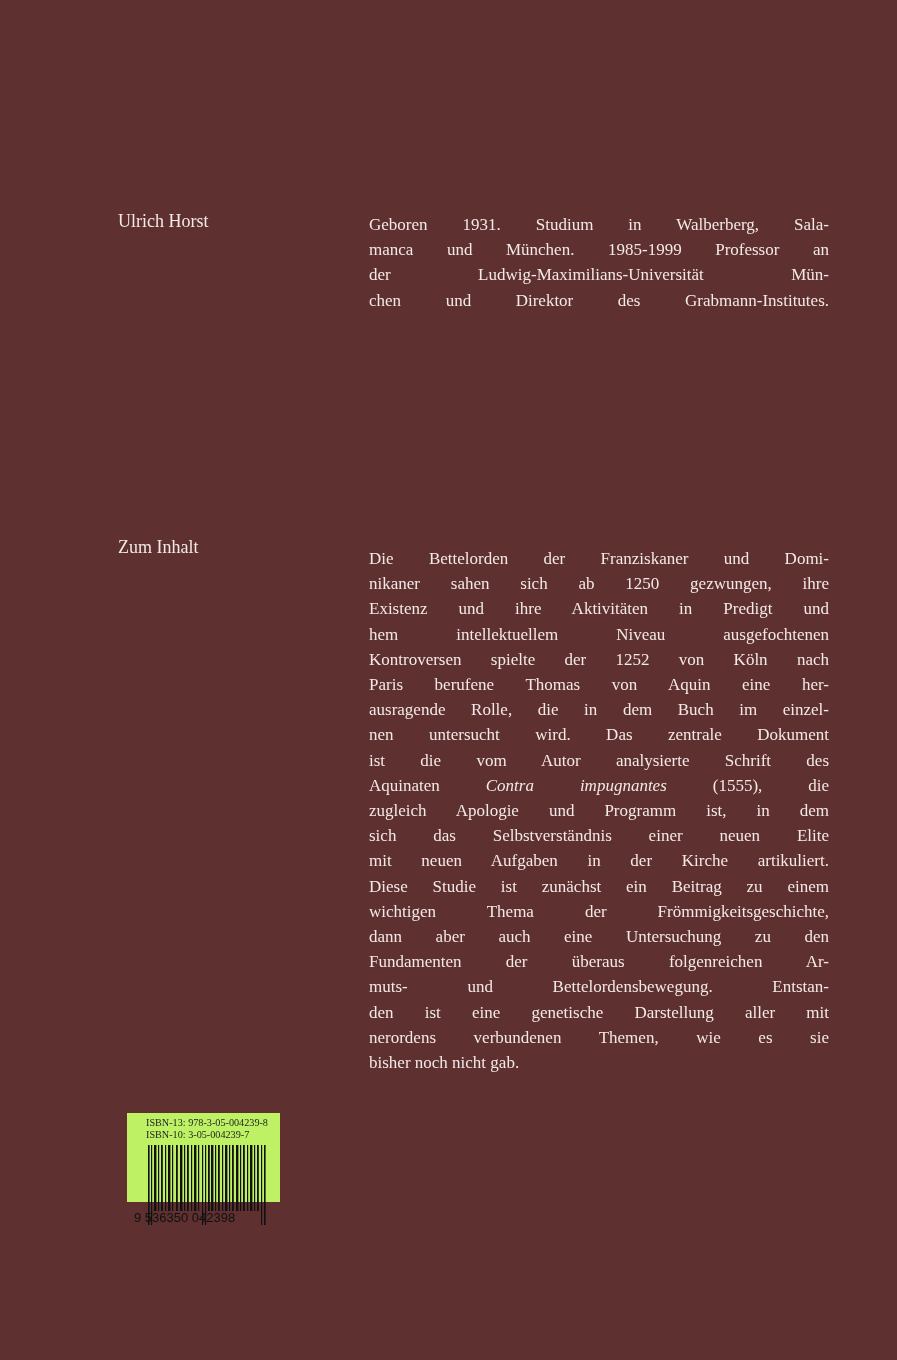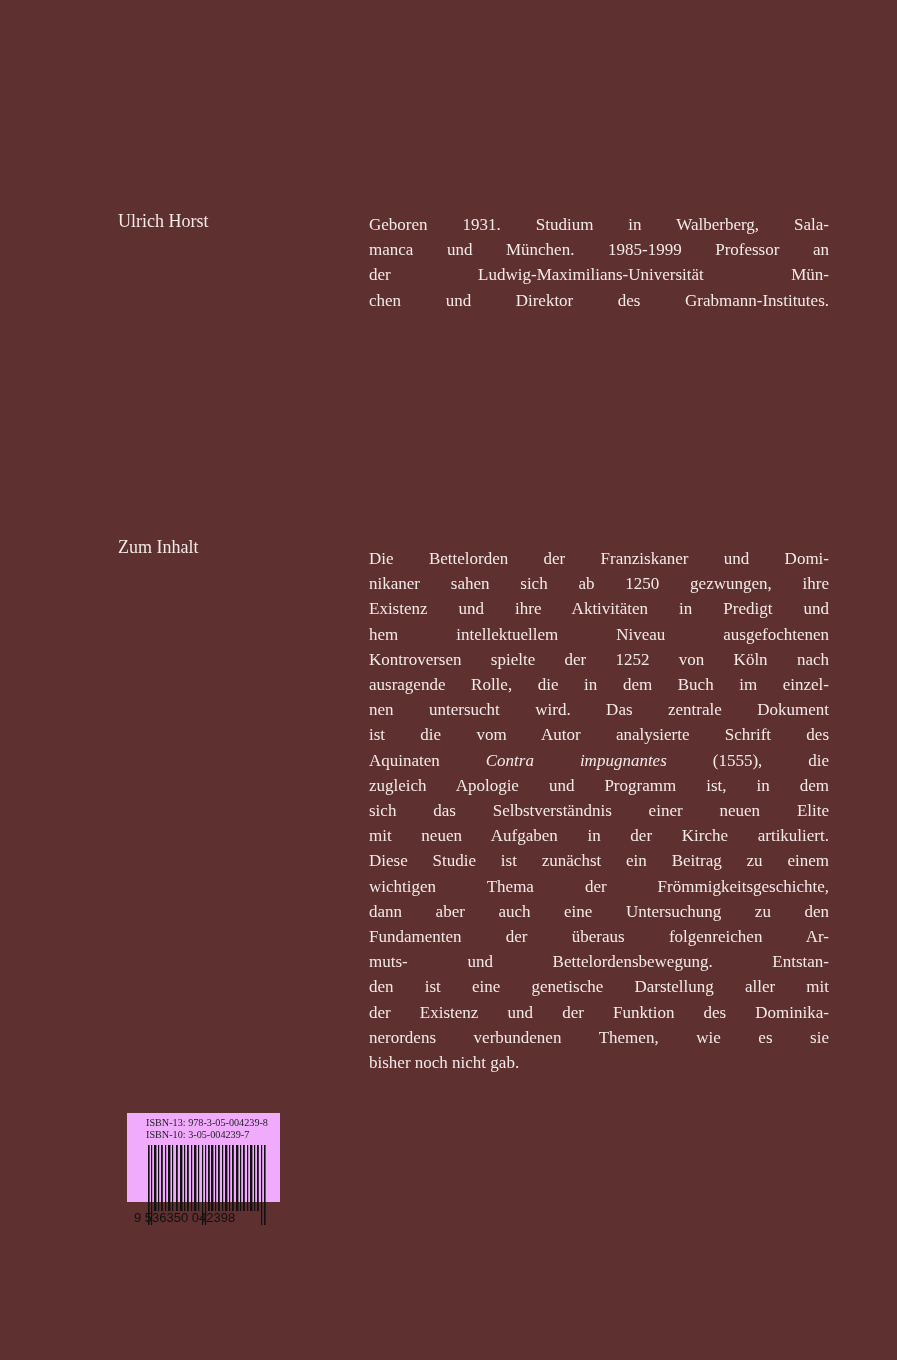--- a/index.html
+++ b/index.html
@@ -29,21 +29,21 @@
   .block i { }
   #author-label { top: 209px; }
   #bio { top: 212px; }
   #content-label { top: 535px; }
   #content { top: 546px; }
 
   .isbn-box {
     position: absolute;
     left: 127px; top: 1113px;
     width: 153px; height: 89px;
-    background: #f0abfc;
+    background: #bef264;
     color: #222;
     box-sizing: border-box;
   }
   .isbn-text {
     position: absolute; left: 19px;
     font-size: 10.2px; line-height: 12px;
     white-space: nowrap;
     font-family: "Liberation Serif", serif;
   }
   .isbn13 { top: 4px; }
@@ -72,34 +72,34 @@
   <span class="line justify">chen und Direktor des Grabmann-Institutes.</span>
 </div>
 
 <div class="label" id="content-label">Zum Inhalt</div>
 <div class="block" id="content">
   <span class="line justify">Die Bettelorden der Franziskaner und Domi-</span>
   <span class="line justify">nikaner sahen sich ab 1250 gezwungen, ihre</span>
   <span class="line justify">Existenz und ihre Aktivitäten in Predigt und</span>
   <span class="line justify">hem intellektuellem Niveau ausgefochtenen</span>
   <span class="line justify">Kontroversen spielte der 1252 von Köln nach</span>
+  <span class="line justify">Paris berufene Thomas von Aquin eine her-</span>
   <span class="line justify">ausragende Rolle, die in dem Buch im einzel-</span>
   <span class="line justify">nen untersucht wird. Das zentrale Dokument</span>
   <span class="line justify">ist die vom Autor analysierte Schrift des</span>
   <span class="line justify"><span>Aquinaten </span><i>Contra impugnantes</i><span> (1555), die</span></span>
   <span class="line justify">zugleich Apologie und Programm ist, in dem</span>
   <span class="line justify">sich das Selbstverständnis einer neuen Elite</span>
   <span class="line justify">mit neuen Aufgaben in der Kirche artikuliert.</span>
   <span class="line justify">Diese Studie ist zunächst ein Beitrag zu einem</span>
   <span class="line justify">wichtigen Thema der Frömmigkeitsgeschichte,</span>
   <span class="line justify">dann aber auch eine Untersuchung zu den</span>
   <span class="line justify">Fundamenten der überaus folgenreichen Ar-</span>
   <span class="line justify">muts- und Bettelordensbewegung. Entstan-</span>
   <span class="line justify">den ist eine genetische Darstellung aller mit</span>
-  <span class="line justify">der Existenz und der Funktion des Dominika-</span>
   <span class="line justify">nerordens verbundenen Themen, wie es sie</span>
   <span class="line">bisher noch nicht gab.</span>
 </div>
 
 <div class="isbn-box">
   <div class="isbn-text isbn13">ISBN-13: 978-3-05-004239-8</div>
   <div class="isbn-text isbn10">ISBN-10: 3-05-004239-7</div>
   <svg class="barcode" viewBox="0 0 140 80" preserveAspectRatio="none">
     <g fill="#111">
       <rect x="10" y="0" width="1.6" height="80"></rect>

